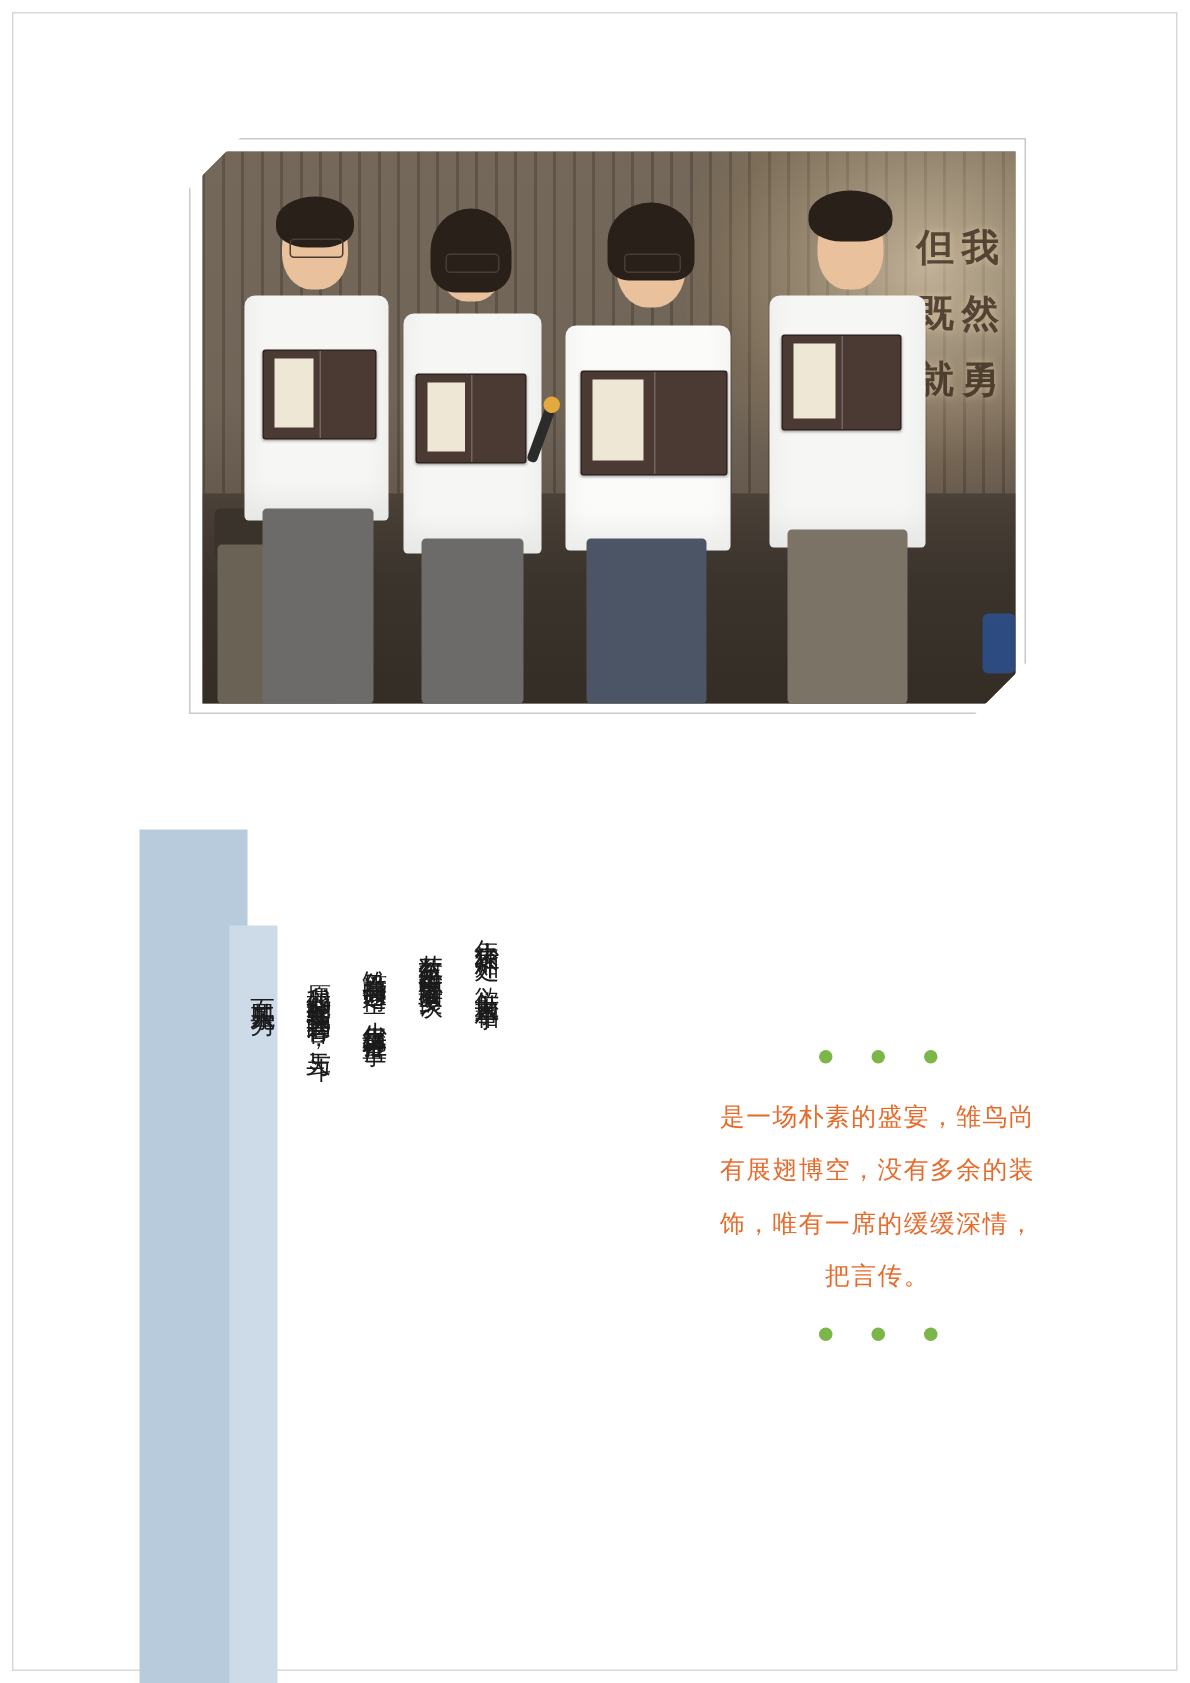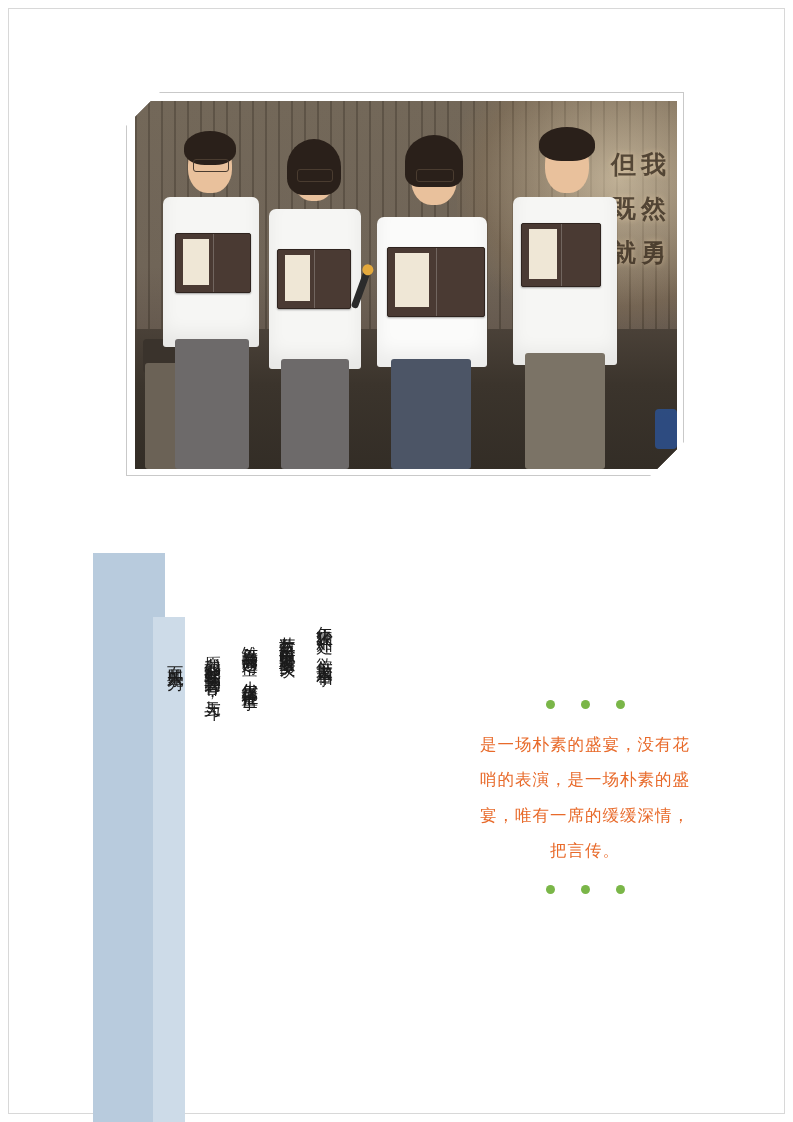--- a/index.html
+++ b/index.html
@@ -320,19 +320,19 @@
   <div class="poem-line l4">愿我们能在这朝气蓬勃的青春，与天斗，</div>
   <div class="poem-line l5">而其乐无穷</div>
 </div>
 
 <div class="right-block">
   <div class="dots">
     <span class="dot"></span>
     <span class="dot"></span>
     <span class="dot"></span>
   </div>
-  <div class="right-text">是一场朴素的盛宴，没有花哨的表演，是一场朴素的盛宴，唯有一席的缓缓深情，把言传。</div>
+  <div class="right-text">是一场朴素的盛宴，雏鸟尚有展翅博空，没有多余的装饰，唯有一席的缓缓深情，把言传。</div>
   <div class="dots dots-bottom">
     <span class="dot"></span>
     <span class="dot"></span>
     <span class="dot"></span>
   </div>
 </div>
 
 </body></html>

